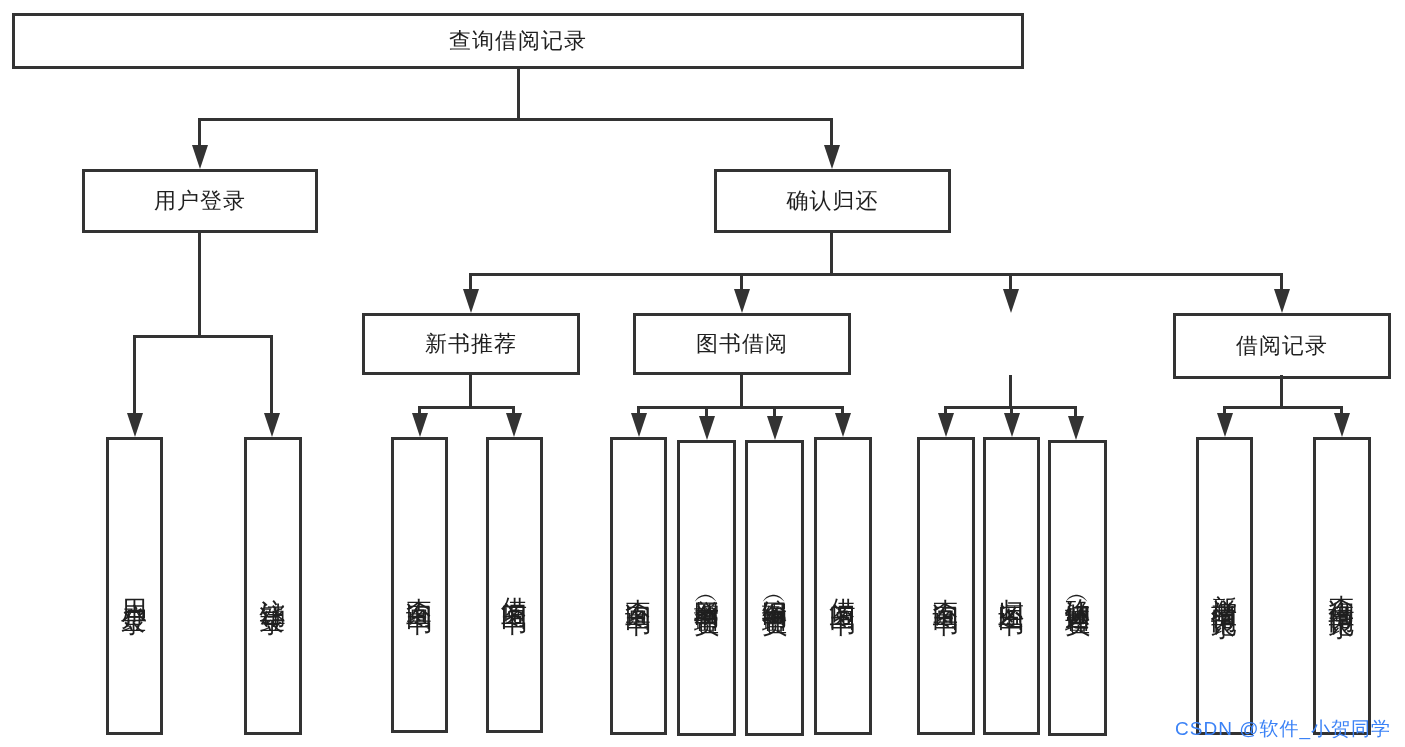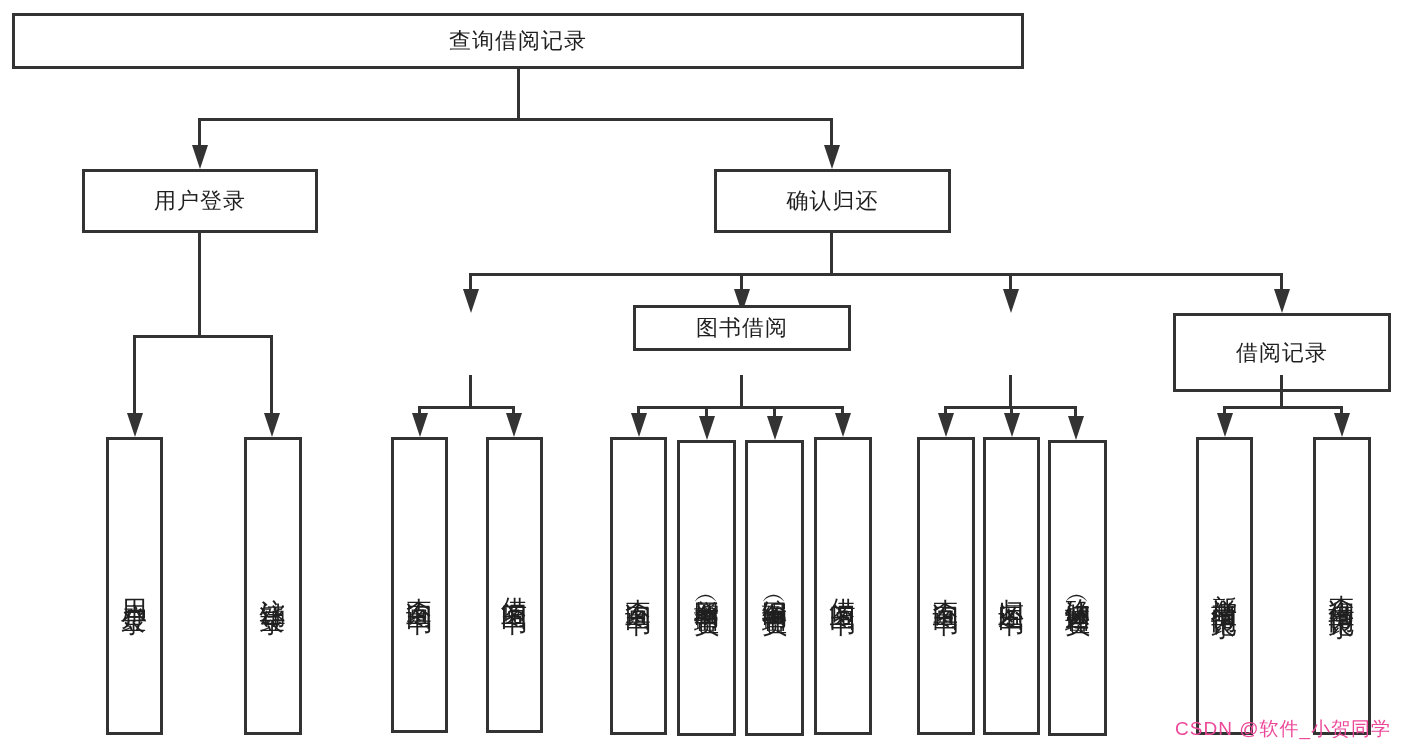--- a/index.html
+++ b/index.html
@@ -45,21 +45,21 @@
     width:0;height:0;
     border-left:8px solid transparent;
     border-right:8px solid transparent;
     border-top:24px solid #333333;
   }
   .watermark{
     position:absolute;
     right:14px;
     bottom:5px;
     font-size:19px;
-    color:#ec4899;
+    color:#3b82f6;
     letter-spacing:1px;
     white-space:nowrap;
   }
 </style>
 </head>
 <body>
 
 <div id="canvas">
 
   <div class="node h" style="left:12px;top:13px;width:1012px;height:56px">
@@ -91,24 +91,27 @@
   <div class="line" style="left:469px;top:273px;width:814px;height:3px"></div>
   <div class="line" style="left:469px;top:273px;width:3px;height:20px"></div>
   <div class="arrow" style="left:463px;top:289px"></div>
   <div class="line" style="left:740px;top:273px;width:3px;height:20px"></div>
   <div class="arrow" style="left:734px;top:289px"></div>
   <div class="line" style="left:1009px;top:273px;width:3px;height:20px"></div>
   <div class="arrow" style="left:1003px;top:289px"></div>
   <div class="line" style="left:1280px;top:273px;width:3px;height:20px"></div>
   <div class="arrow" style="left:1274px;top:289px"></div>
 
-  <div class="node h" style="left:633px;top:305px;width:218px;height:46px">
+  <div class="node h" style="left:362px;top:313px;width:218px;height:62px">
+    <span>新书推荐</span>
+  </div>
+  <div class="node h" style="left:633px;top:313px;width:218px;height:62px">
     <span>图书借阅</span>
   </div>
-  <div class="node h" style="left:1173px;top:313px;width:218px;height:79px">
+  <div class="node h" style="left:1173px;top:313px;width:218px;height:66px">
     <span>借阅记录</span>
   </div>
 
   <div class="line" style="left:469px;top:375px;width:3px;height:31px"></div>
   <div class="line" style="left:418px;top:406px;width:97px;height:3px"></div>
   <div class="line" style="left:418px;top:406px;width:3px;height:14px"></div>
   <div class="arrow" style="left:412px;top:413px"></div>
   <div class="line" style="left:512px;top:406px;width:3px;height:14px"></div>
   <div class="arrow" style="left:506px;top:413px"></div>
 

